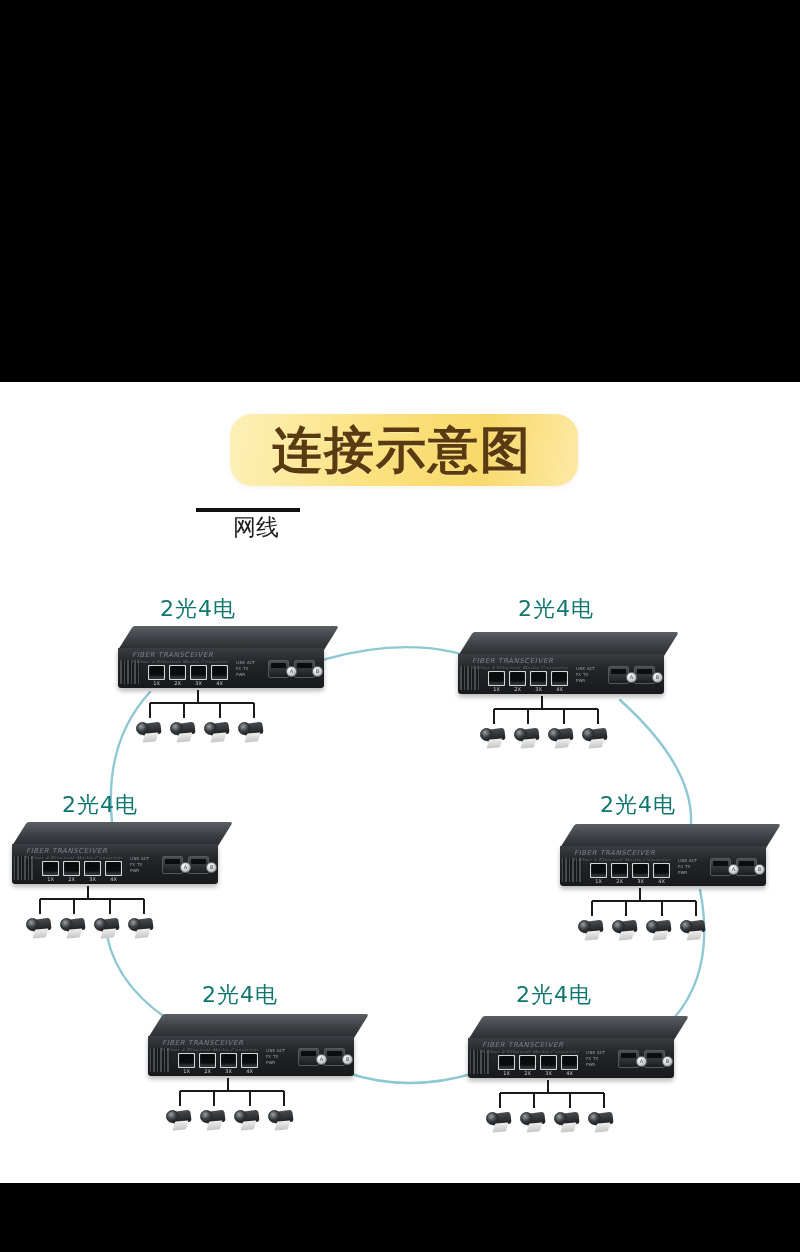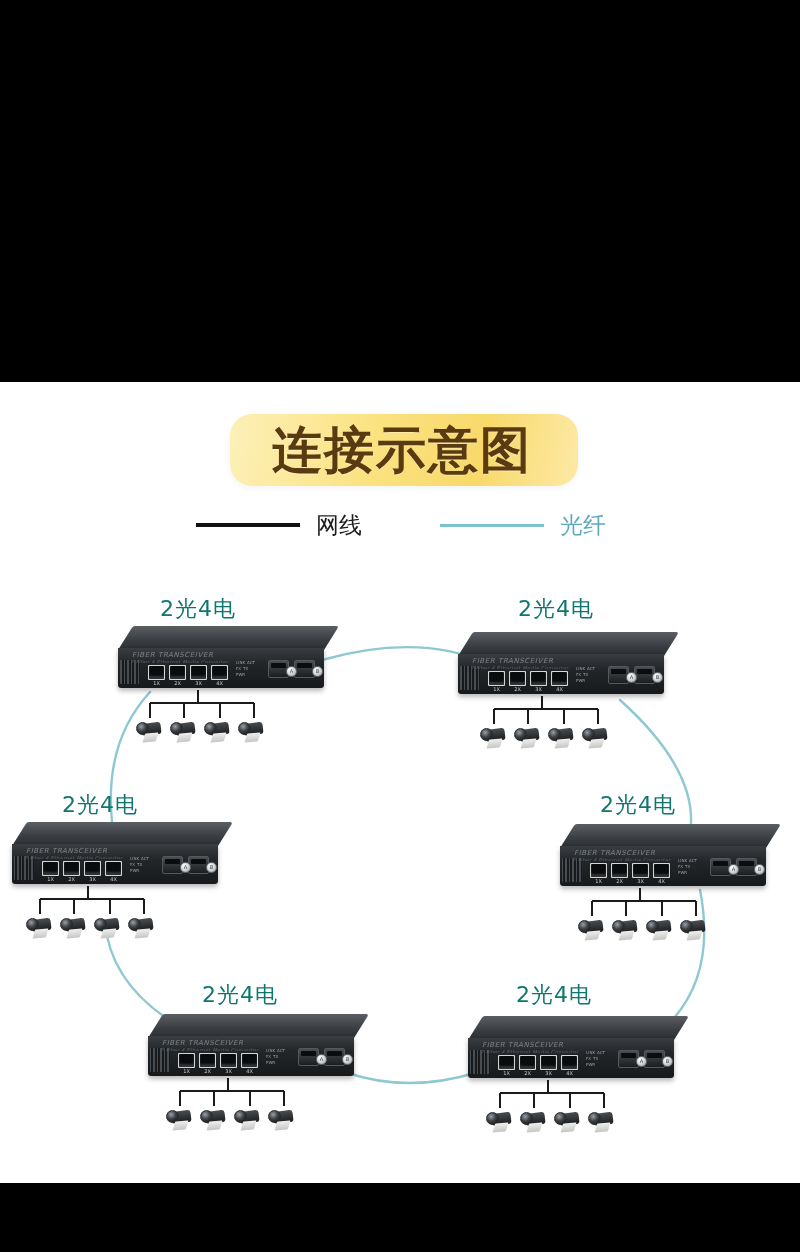--- a/index.html
+++ b/index.html
@@ -49,21 +49,21 @@
   }
 
   
   .legend{
     position:absolute;
     left:196px; top:128px;
     width:420px; height:30px;
     display:flex;align-items:center;
   }
   .legend-item{display:flex;align-items:center;}
-  .legend-item.lan{margin-right:78px;}
+  .legend-item.lan{margin-right:78px;flex-direction:column;}
   .legend-line{display:block;height:0;border-top-style:solid;}
   .legend-line.lan{width:104px;border-top-width:4px;border-top-color:#111111;}
   .legend-line.fiber{width:104px;border-top-width:3px;border-top-color:#7fc2cf;}
   .legend-label{
     margin-left:16px;
     font-size:23px;
     white-space:nowrap;
   }
   .legend-label.lan{color:#1d1d1d;}
   .legend-label.fiber{color:#5fa9bb;}
@@ -251,24 +251,20 @@
 
   <div class="stage">
 
     <div class="title-banner"></div>
     <div class="title-text">连接示意图</div>
 
     <div class="legend">
       <div class="legend-item lan">
         <span class="legend-line lan"></span>
         <span class="legend-label lan">网线</span>
-      </div>
-      <div class="legend-item fiber">
-        <span class="legend-line fiber"></span>
-        <span class="legend-label fiber">光纤</span>
       </div>
     </div>
 
     <svg class="ring" viewBox="0 0 800 801">
       <g fill="none" stroke="#8ec8d2" stroke-width="2.4" stroke-linecap="round">
 
         <path d="M 322 278 Q 420 250 492 283"></path>
 
         <path d="M 620 318 Q 700 390 690 452"></path>
 

